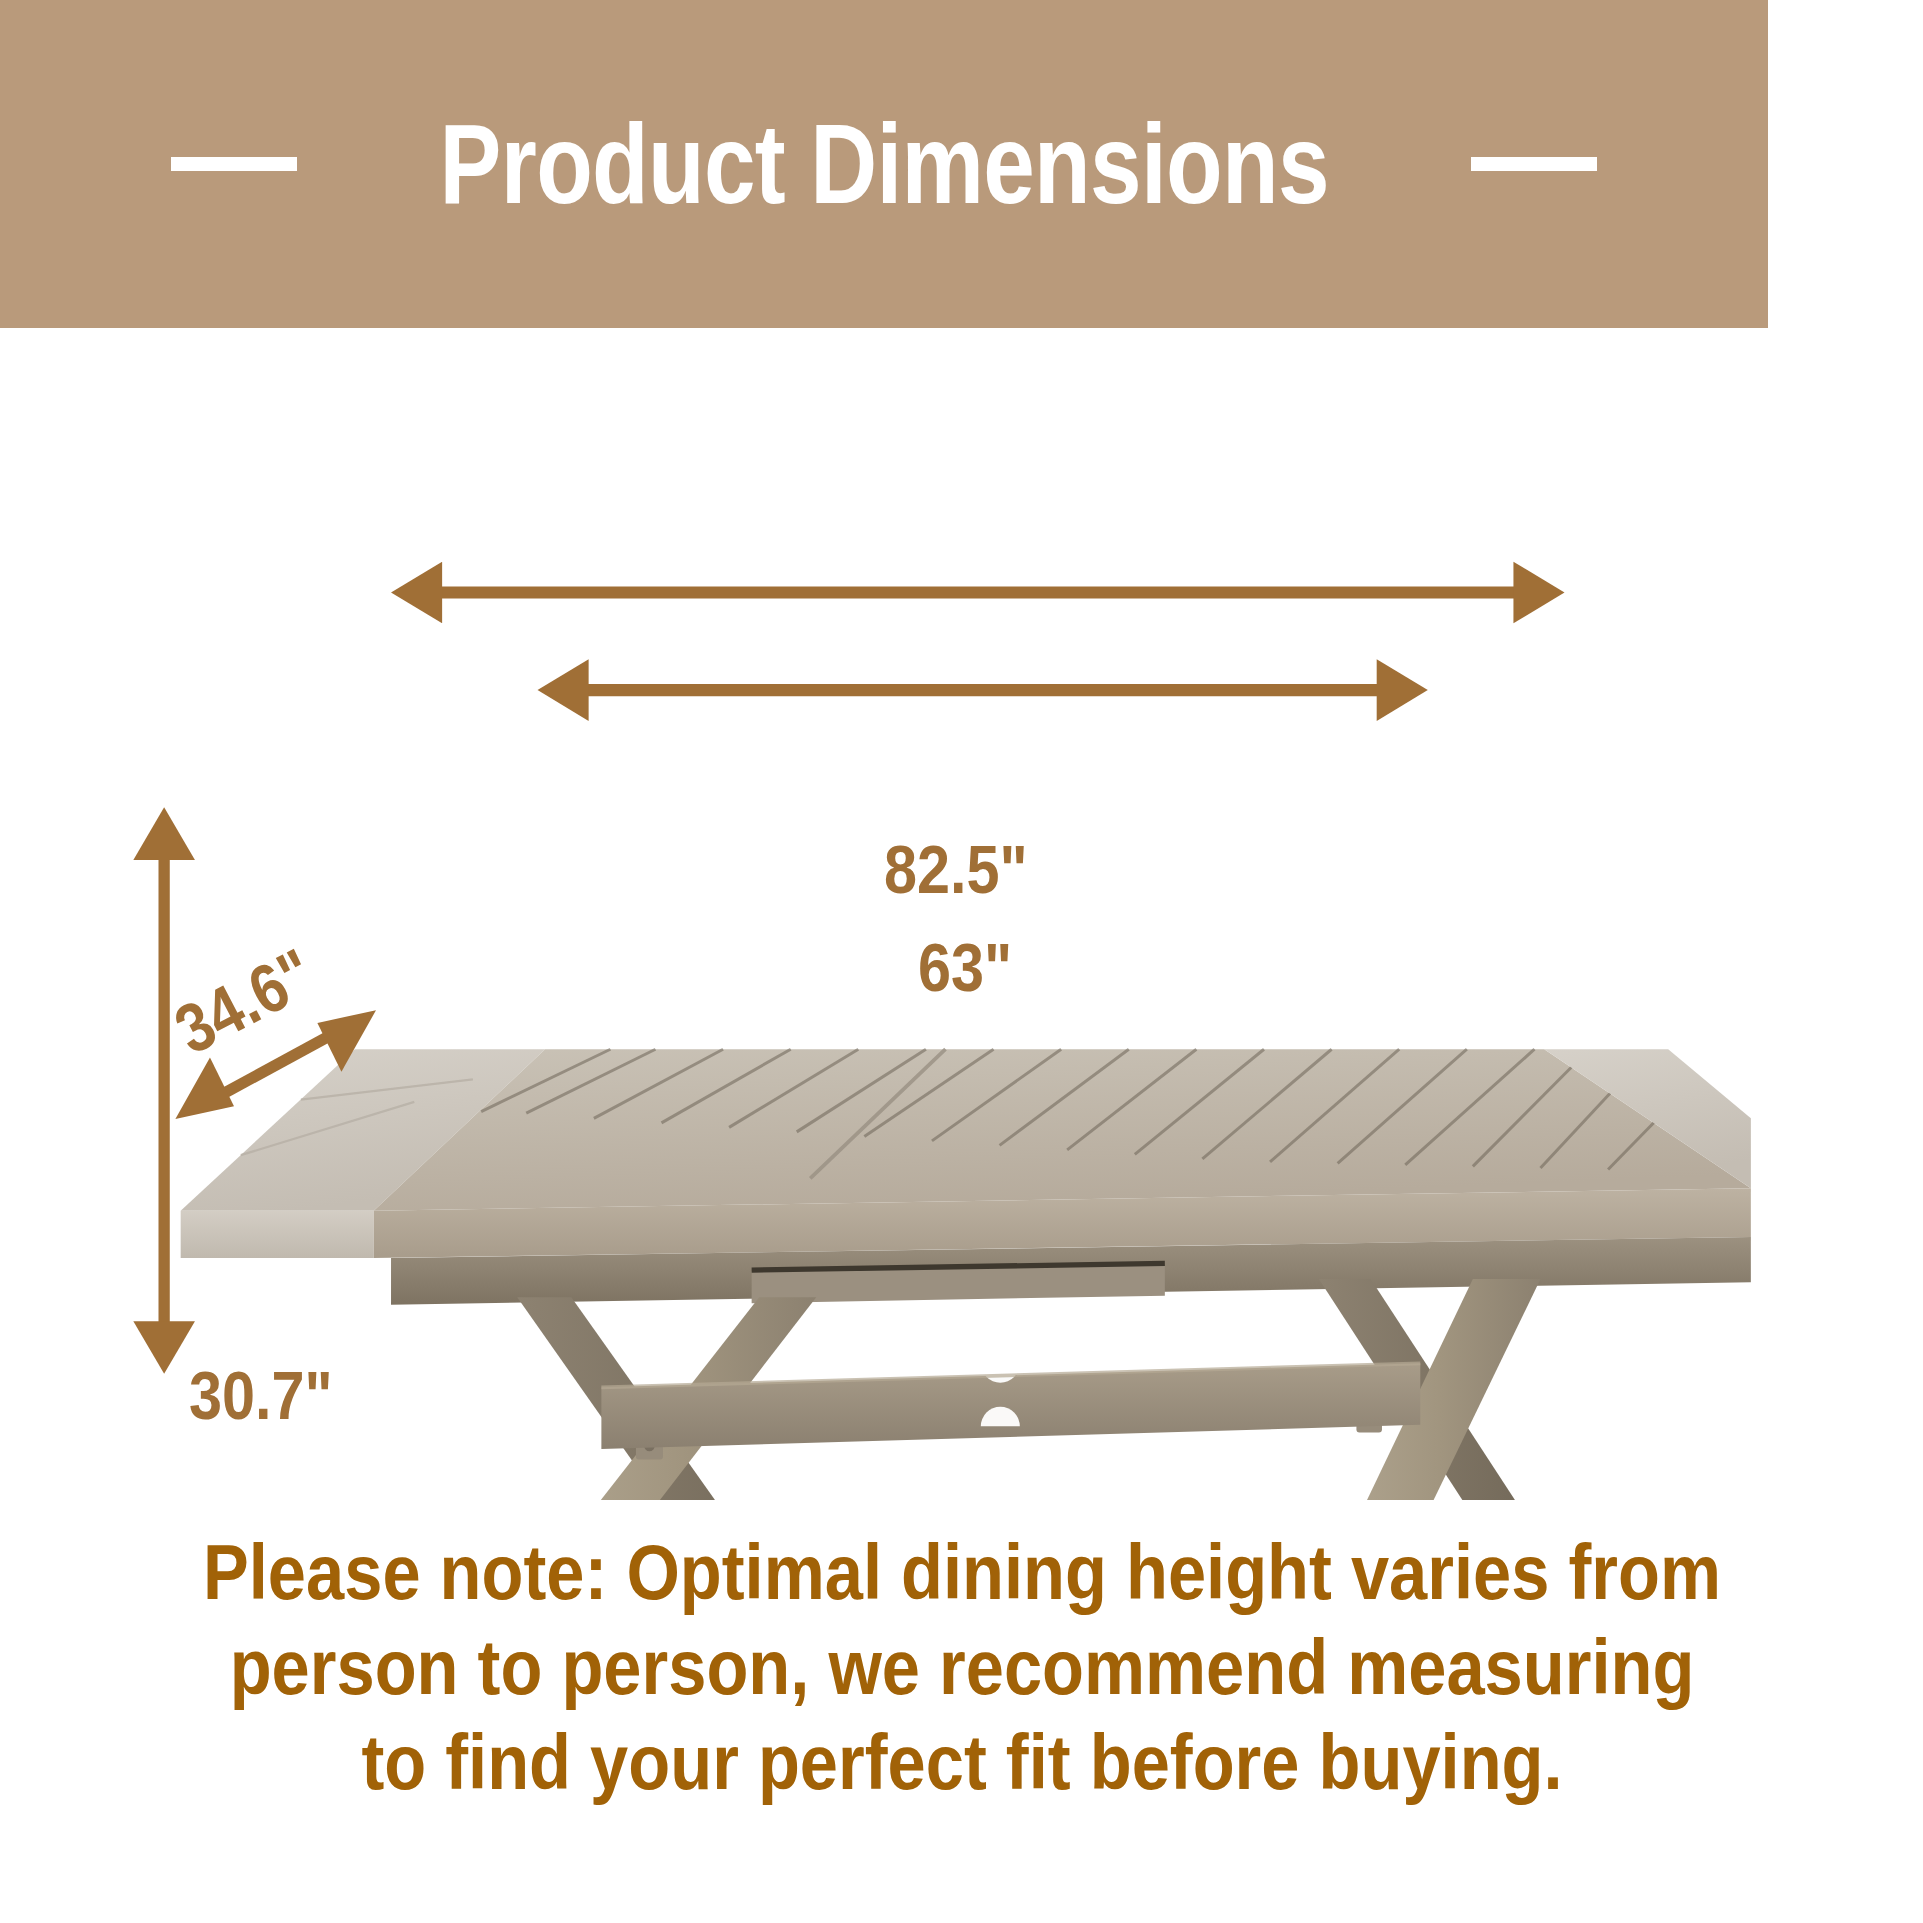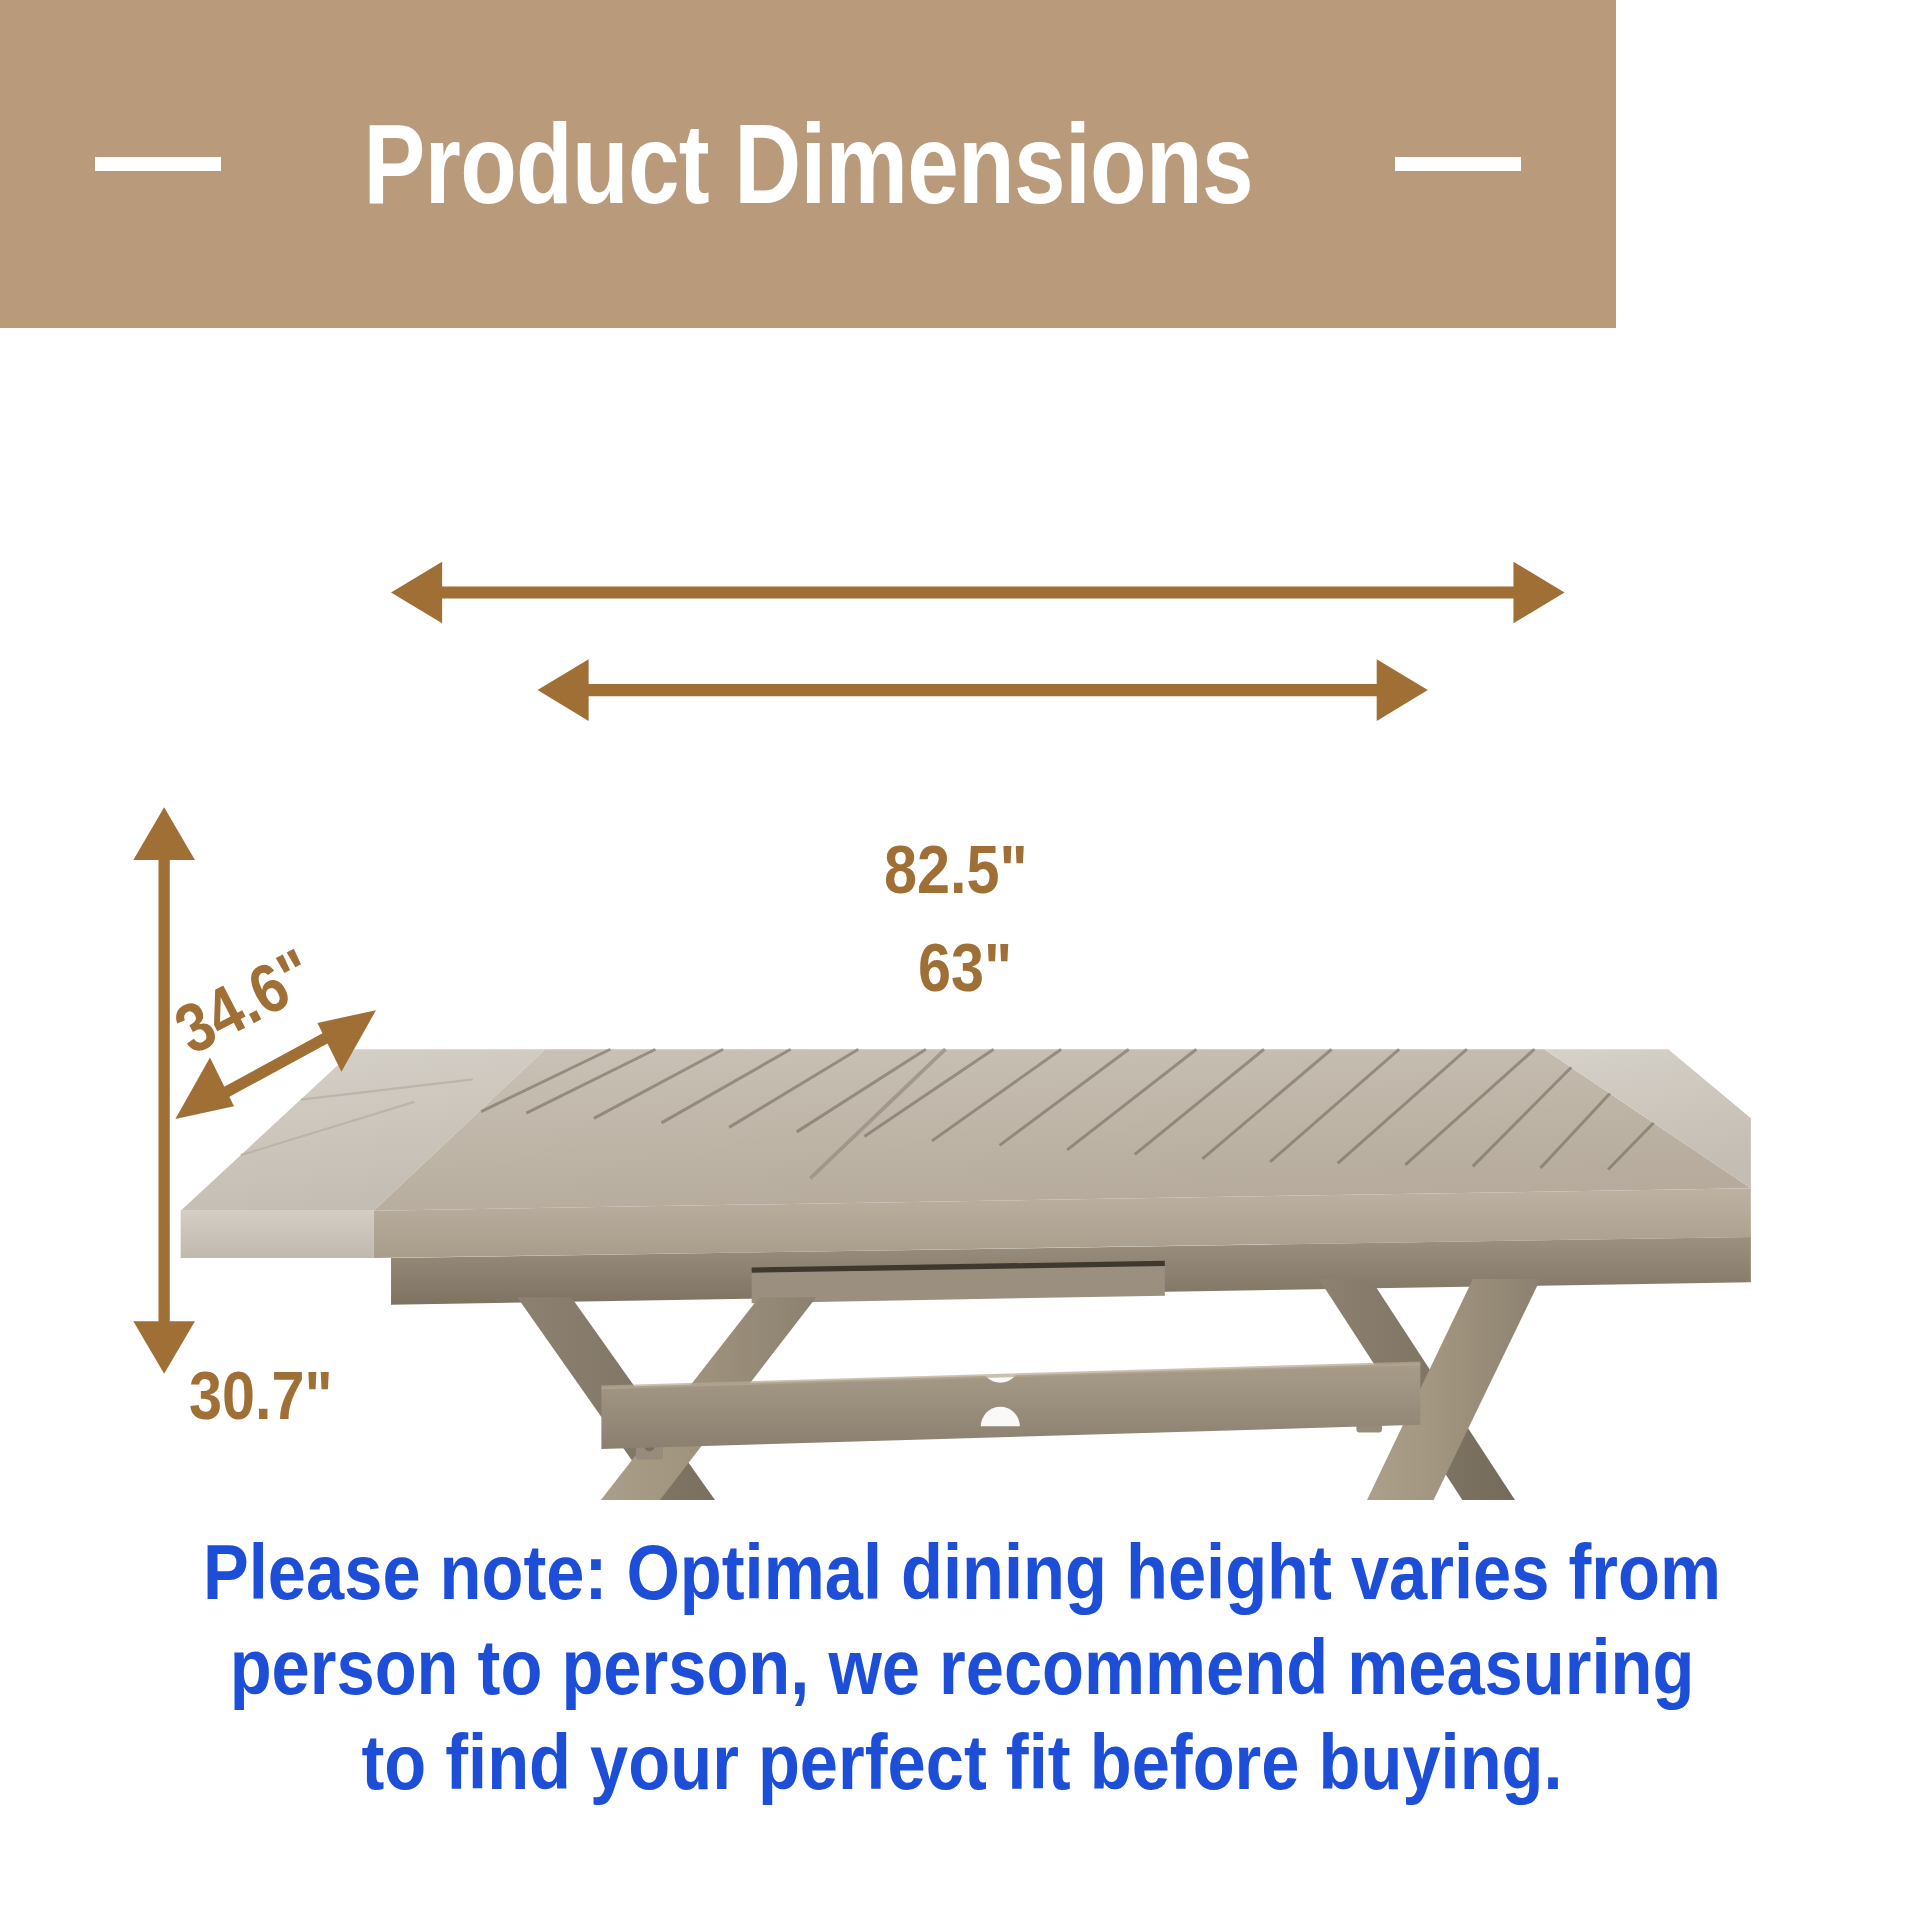--- a/index.html
+++ b/index.html
@@ -13,21 +13,21 @@
     font-family: "Liberation Sans", sans-serif;
     overflow: hidden;
     position: relative;
   }
 
   
   #header-banner {
     position: absolute;
     left: 0;
     top: 0;
-    width: 1616px;
+    width: 1768px;
     height: 328px;
     background: #b99a7b;
     display: flex;
     align-items: center;
     justify-content: center;
     gap: 45px;
   }
   .title-dash {
     width: 126px;
     height: 14.3px;
@@ -84,21 +84,21 @@
     text-anchor: middle;
   }
 
   
   #footer-note {
     position: absolute;
     left: 0;
     top: 1525px;
     width: 1924px;
     text-align: center;
-    color: #1d4ed8;
+    color: #a16207;
     font-weight: bold;
     font-size: 78px;
     line-height: 1.22;
   }
   #footer-note .note-line {
     display: block;
     transform: scaleX(0.88);
   }
 </style>
 </head>

